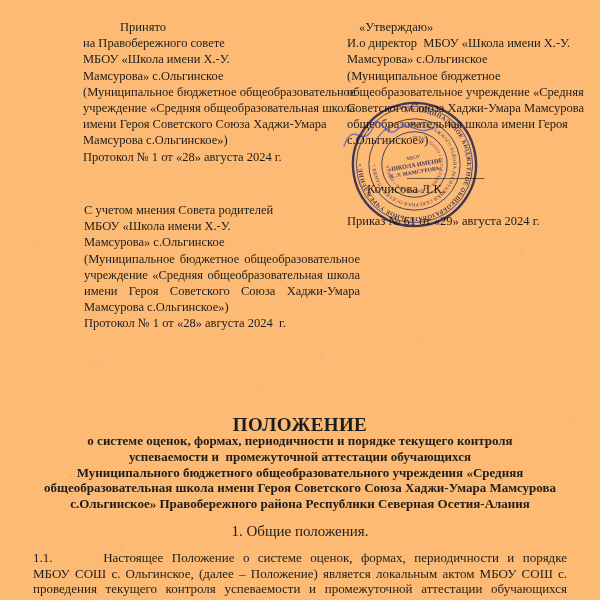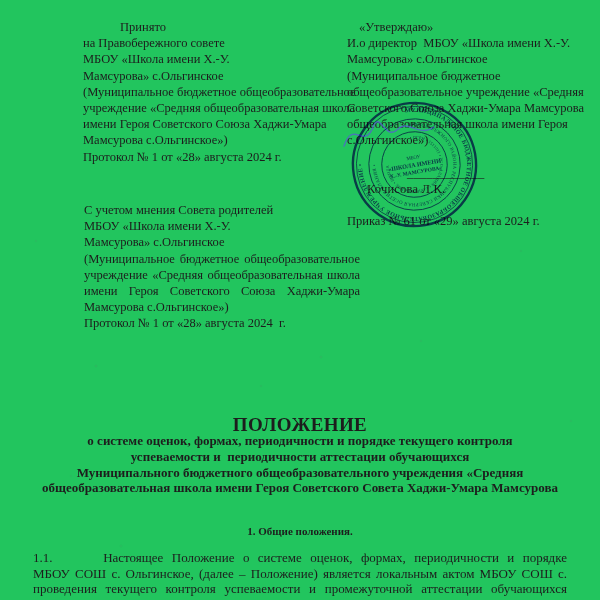--- a/index.html
+++ b/index.html
@@ -1,39 +1,39 @@
 <!DOCTYPE html>
 <html><head>
 <meta charset="utf-8">
 <style>
   html,body{margin:0;padding:0;background:#e8e8e8;}
   .page{
     position:relative;width:600px;height:600px;overflow:hidden;
-    background:#22c55e;
+    background:#fdba74;
     font-family:"Liberation Serif","DejaVu Serif",serif;
     color:#1d1d1d;
   }
   .blk{position:absolute;font-size:12.5px;line-height:16.2px;}
   .line{white-space:pre-wrap;}
   .jline{text-align:justify;text-align-last:justify;}
   .indent1{padding-left:37px;}
   .indent2{padding-left:12px;}
 
   .accepted{left:83px;top:19px;width:286px;}
   .approved{left:347px;top:19px;width:240px;}
   .parents{left:84px;top:202px;width:276px;}
   .sigrow{letter-spacing:.2px;}
   .sigrule{display:inline-block;margin-left:40px;}
   .signame{display:inline-block;}
 
   .titleblk{left:33px;top:416px;width:534px;text-align:center;font-weight:bold;font-size:13px;line-height:15.8px;}
   .titleblk .main{font-size:19px;letter-spacing:.4px;line-height:17px;}
   .t-line{white-space:pre-wrap;}
 
-  .sechead{left:33px;top:523px;width:534px;text-align:center;font-weight:bold;font-size:11px;}
+  .sechead{left:33px;top:523px;width:534px;text-align:center;font-weight:normal;font-size:15px;}
   .bodyblk{left:33px;top:550px;width:534px;font-size:13px;line-height:15.6px;}
   .partial{white-space:pre-wrap;}
 
   .stamp{
     position:absolute;left:349px;top:99px;width:131px;height:131px;
     color:#2634b6;opacity:.88;transform:rotate(-10deg);
     mix-blend-mode:multiply;z-index:5;
   }
   .signature-svg{position:absolute;left:338px;top:110px;width:104px;height:52px;z-index:4;opacity:.8;}
 
@@ -130,23 +130,24 @@
       <text x="66" y="60.5" text-anchor="middle" font-size="5">МБОУ</text>
       <text x="66" y="68.5" text-anchor="middle" font-size="6.2" font-weight="bold">«ШКОЛА ИМЕНИ</text>
       <text x="66" y="75.5" text-anchor="middle" font-size="5.5" font-weight="bold">Х.-У. МАМСУРОВА»</text>
     </g>
   </svg>
 
   <div class="blk titleblk">
     <div class="main">ПОЛОЖЕНИЕ</div>
     <div>
         <div class="t-line">о системе оценок, формах, периодичности и порядке текущего контроля</div>
-        <div class="t-line">успеваемости и  периодичности аттестации обучающихся</div>
+        <div class="t-line">успеваемости и  промежуточной аттестации обучающихся</div>
         <div class="t-line">Муниципального бюджетного общеобразовательного учреждения «Средняя</div>
-        <div class="t-line">общеобразовательная школа имени Героя Советского Совета Хаджи-Умара Мамсурова</div>
+        <div class="t-line">общеобразовательная школа имени Героя Советского Союза Хаджи-Умара Мамсурова</div>
+        <div class="t-line">с.Ольгинское» Правобережного района Республики Северная Осетия-Алания</div>
       </div>
   </div>
 
   <div class="blk sechead">1.  Общие положения.</div>
 
   <div class="blk bodyblk">
     <div>
         <div class="jline">1.1.&nbsp;&nbsp;&nbsp;&nbsp;&nbsp; Настоящее Положение о системе оценок, формах, периодичности и порядке</div>
         <div class="jline">МБОУ СОШ с. Ольгинское, (далее – Положение) является локальным актом МБОУ СОШ с.</div>
         <div class="jline">проведения текущего контроля успеваемости и промежуточной аттестации обучающихся</div>

